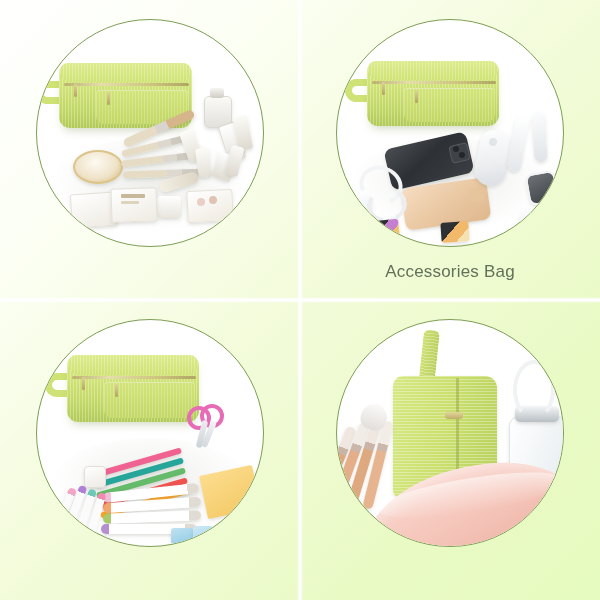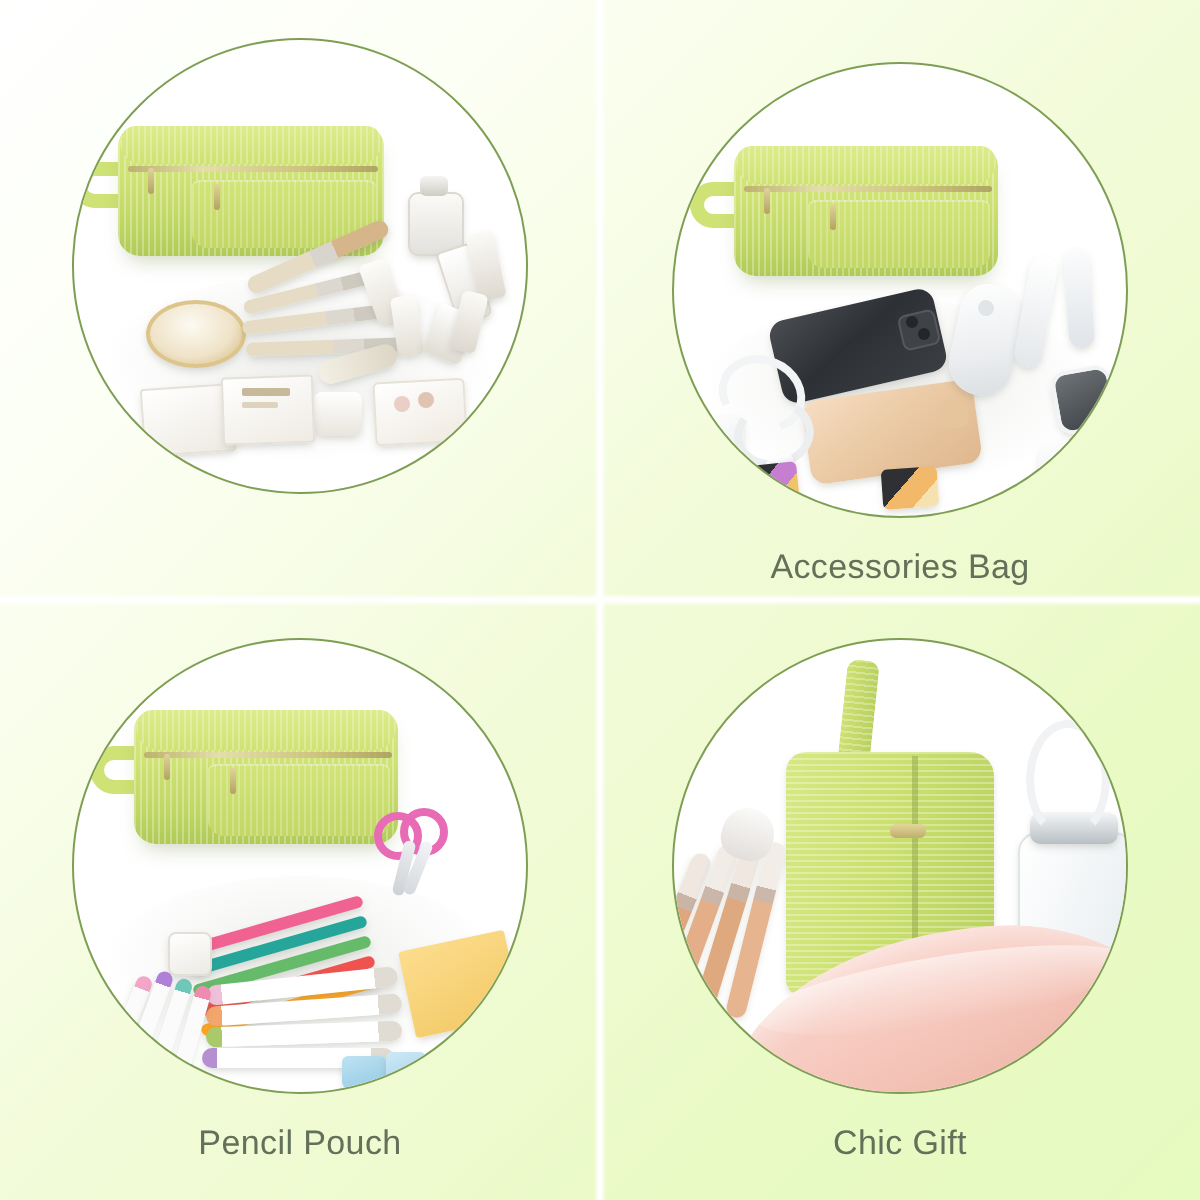--- a/index.html
+++ b/index.html
@@ -15,21 +15,21 @@
   }
   
   .divider-v,.divider-h{position:absolute;background:#ffffff;}
   .divider-v{left:297px;top:0;width:6px;height:600px;
     background:linear-gradient(90deg,rgba(255,255,255,0) 0%,#ffffff 40%,#ffffff 60%,rgba(255,255,255,0) 100%);}
   .divider-h{top:297px;left:0;height:6px;width:600px;
     background:linear-gradient(180deg,rgba(255,255,255,0) 0%,#ffffff 40%,#ffffff 60%,rgba(255,255,255,0) 100%);}
 
   .cell{position:absolute;width:300px;height:300px;box-sizing:border-box;}
   .cell.tl{left:0;top:0}
-  .cell.tr{left:300px;top:12px}
+  .cell.tr{left:300px;top:0}
   .cell.bl{left:0;top:300px}
   .cell.br{left:300px;top:300px}
 
   .circle-wrap{
     position:absolute;left:50%;top:133px;transform:translate(-50%,-50%);
     width:226px;height:226px;border-radius:50%;
     background:#ffffff;
     border:1px solid #7e9e54;
     overflow:hidden;
   }
@@ -283,21 +283,20 @@
 
         <div class="it shadowed" style="left:166px;top:150px;width:54px;height:44px;transform:rotate(-12deg);border-radius:2px;
                background:linear-gradient(160deg,#fcdd8e,#f3c864);"></div>
 
         <div class="it shadowed" style="left:134px;top:208px;width:22px;height:16px;border-radius:3px;
                background:linear-gradient(160deg,#bfe2f2,#93cbe5);"></div>
         <div class="it shadowed" style="left:156px;top:206px;width:20px;height:16px;border-radius:3px;
                background:linear-gradient(160deg,#cfe9f6,#a4d4ea);"></div>
       </div>
     </div>
-    <div class="caption">Pencil Pouch</div>
   </div>
 
   <div class="cell br">
     <div class="circle-wrap">
       <div class="scene">
 
         <div class="it" style="left:84px;top:10px;width:16px;height:58px;border-radius:6px;transform:rotate(6deg);
                background:repeating-linear-gradient(180deg,rgba(255,255,255,.3) 0 1px,rgba(0,0,0,0) 1px 3px),
                           linear-gradient(90deg,#cee173,#b9d05f);"></div>
 
@@ -328,18 +327,17 @@
                border-bottom-color:transparent;"></div>
 
         <div class="it" style="left:22px;top:146px;width:232px;height:118px;border-radius:56% 44% 40% 50%/70% 60% 40% 34%;
                transform:rotate(-8deg);
                background:linear-gradient(160deg,#fbdcd4 0%,#f6c8bd 40%,#eeb3a6 75%,#e6a396 100%);
                box-shadow:inset 0 10px 22px -8px rgba(255,255,255,.7);"></div>
         <div class="it" style="left:40px;top:158px;width:190px;height:34px;border-radius:50%;transform:rotate(-9deg);
                background:linear-gradient(180deg,rgba(255,255,255,.55),rgba(255,255,255,0));"></div>
       </div>
     </div>
-    <div class="caption">Chic Gift</div>
   </div>
 
   <div class="divider-v"></div>
   <div class="divider-h"></div>
 </div>
 
 </body></html>

